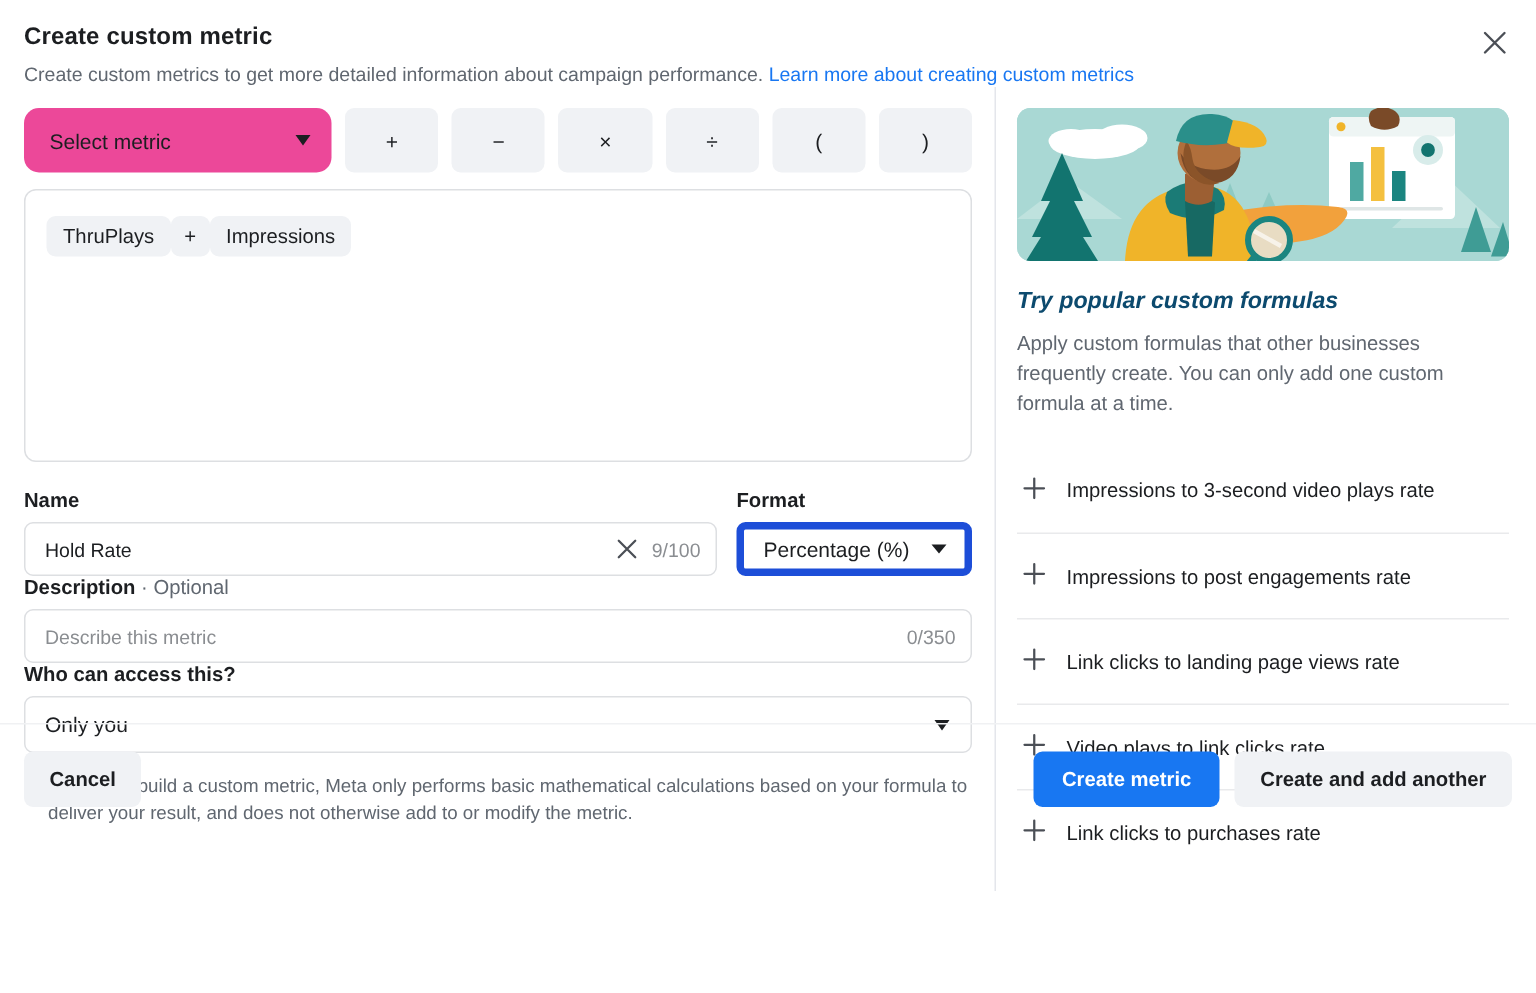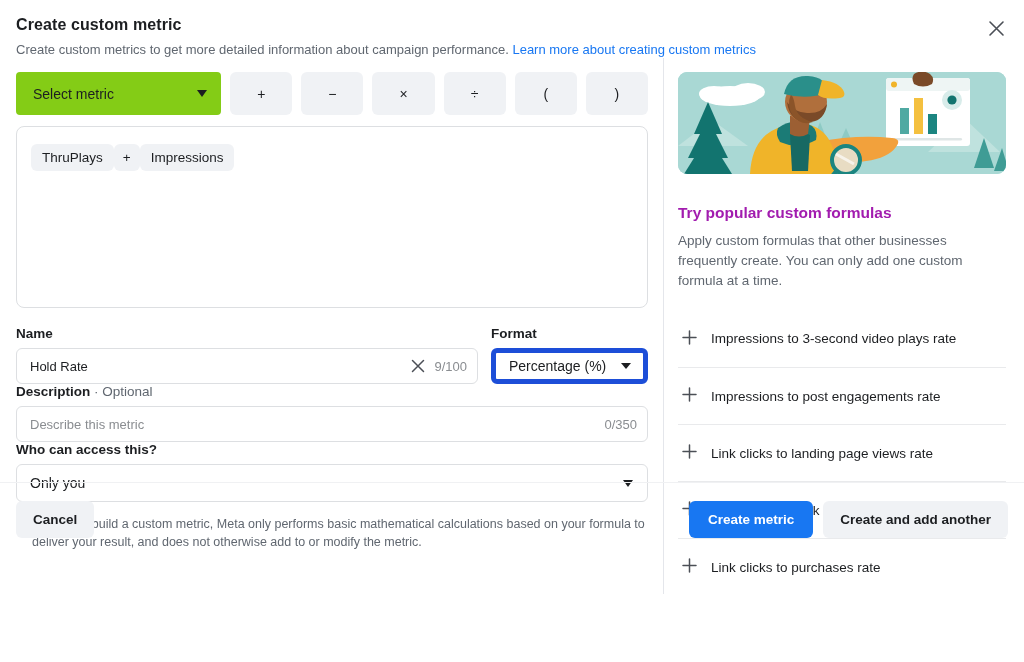--- a/index.html
+++ b/index.html
@@ -34,22 +34,22 @@
   .left { width: 664px; padding: 14px 16px 0 16px; }
   .vdivider {
     position: absolute; left: 663px; top: 0; width: 1px; height: 536px;
     background: #e4e6eb;
   }
   .right { width: 360px; padding: 14px 18px 0 14px; }
 
   
   .op-row { display: flex; gap: 9px; align-items: center; }
   .select-metric {
-    width: 216px; height: 43px; background: #84cc16; border: none;
-    border-radius: 4px; display: flex; align-items: center;
+    width: 216px; height: 43px; background: #ec4899; border: none;
+    border-radius: 10px; display: flex; align-items: center;
     justify-content: space-between; padding: 0 14px 0 17px;
     font-size: 14px; color: #1c1e21; cursor: pointer;
     font-family: "Liberation Sans", sans-serif;
   }
   .caret {
     width: 0; height: 0; border-left: 5.5px solid transparent;
     border-right: 5.5px solid transparent; border-top: 7px solid #1c1e21;
   }
   .op-btn {
     width: 66px; height: 43px; background: #f0f2f5; border: none;
@@ -117,21 +117,21 @@
     font-size: 12.5px; color: #606770; line-height: 18px;
   }
   .info-icon { flex-shrink: 0; margin-top: 2px; }
 
   
   .illus {
     width: 328px; height: 102px; border-radius: 9px; overflow: hidden;
     background: #a9d8d4; position: relative;
   }
   .promo-title {
-    margin-top: 30px; font-size: 15.5px; font-weight: bold; color: #a21caf;
+    margin-top: 18px; font-size: 15.5px; font-weight: bold; color: #0c4a6e; font-style: italic;
   }
   .promo-desc {
     margin-top: 9px; font-size: 13.5px; color: #606770; line-height: 20px;
     width: 325px;
   }
   .formula-list { margin-top: 19px; }
   .formula-item {
     display: flex; align-items: center; gap: 14px;
     height: 57px; border-top: 1px solid #e9eaec; cursor: pointer;
     font-size: 13.5px; color: #1c1e21; padding-left: 4px;

